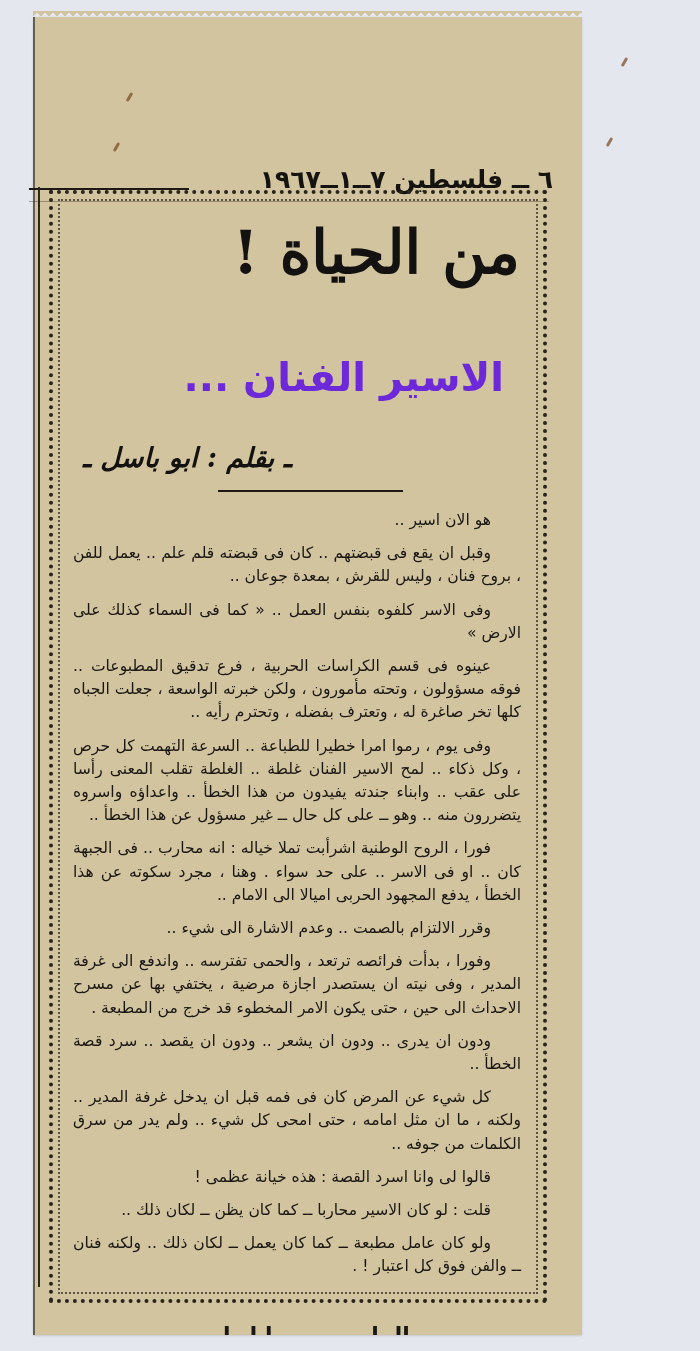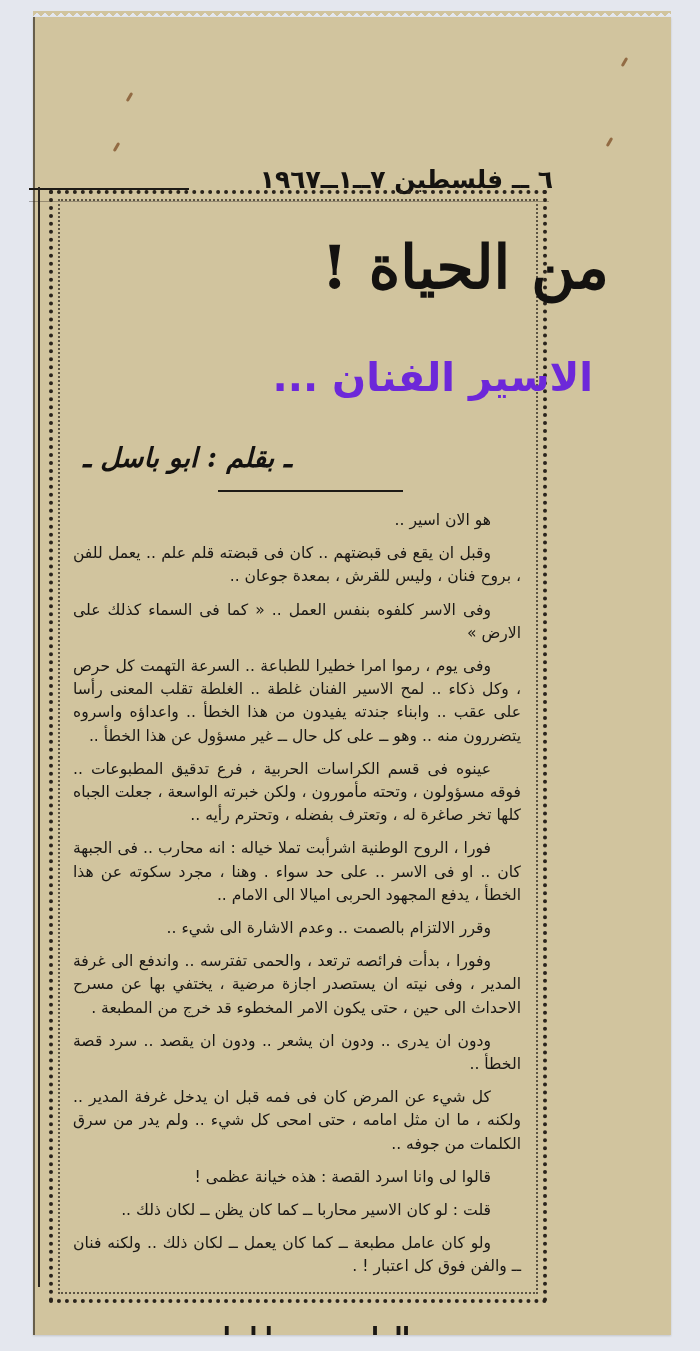--- a/index.html
+++ b/index.html
@@ -5,21 +5,21 @@
     html, body { margin: 0; padding: 0; }
     body {
       width: 700px; height: 1351px; overflow: hidden;
       background: #e4e7ee;
       position: relative;
       font-family: "DejaVu Sans", sans-serif;
     }
     .clipping {
       position: absolute;
       left: 33px; top: 17px;
-      width: 638px; height: 1318px;
+      width: 549px; height: 1318px;
       background: #d2c59f;
       background-image:
         radial-gradient(ellipse at 22% 2%, rgba(130,90,40,0.45) 0, rgba(130,90,40,0) 30px),
         radial-gradient(ellipse at 40% 88%, rgba(150,110,50,0.18) 0, rgba(150,110,50,0) 60px),
         linear-gradient(180deg, #d6ca a4 0%, #cfc39e 100%);
       background-color: #d1c49e;
       box-shadow: 0 1px 2px rgba(0,0,0,0.15);
     }
     .zigzag {
       position: absolute; left: 0; top: -6px; width: 100%; height: 7px;
@@ -65,21 +65,20 @@
       border: 2px dotted rgba(42,36,28,0.7);
     }
     .headline {
       position: absolute; right: 62px; top: 205px;
       direction: rtl;
       font-family: "DejaVu Serif", serif;
       font-weight: bold;
       font-size: 60px;
       color: #141210;
       line-height: 1;
-      margin-top: 15px;
     }
     .subhead {
       position: absolute; right: 78px; top: 340px;
       direction: rtl;
       font-family: "DejaVu Sans", sans-serif;
       font-weight: bold;
       font-size: 40px;
       color: #6d28d9;
       line-height: 1;
     }
@@ -145,22 +144,22 @@
 
   <div class="headline">من الحياة !</div>
   <div class="subhead">الاسير الفنان ...</div>
   <div class="byline">ـ بقلم : ابو باسل ـ</div>
   <div class="byline-rule"></div>
 
   <div class="body-text">
     <p>هو الان اسير ..</p>
     <p>وقبل ان يقع فى قبضتهم .. كان فى قبضته قلم علم .. يعمل للفن ، بروح فنان ، وليس للقرش ، بمعدة جوعان ..</p>
     <p>وفى الاسر كلفوه بنفس العمل .. « كما فى السماء كذلك على الارض »</p>
+    <p>عينوه فى قسم الكراسات الحربية ، فرع تدقيق المطبوعات .. فوقه مسؤولون ، وتحته مأمورون ، ولكن خبرته الواسعة ، جعلت الجباه كلها تخر صاغرة له ، وتعترف بفضله ، وتحترم رأيه ..</p>
     <p>وفى يوم ، رموا امرا خطيرا للطباعة .. السرعة التهمت كل حرص ، وكل ذكاء .. لمح الاسير الفنان غلطة .. الغلطة تقلب المعنى رأسا على عقب .. وابناء جندته يفيدون من هذا الخطأ .. واعداؤه واسروه يتضررون منه .. وهو ــ على كل حال ــ غير مسؤول عن هذا الخطأ ..</p>
-    <p>عينوه فى قسم الكراسات الحربية ، فرع تدقيق المطبوعات .. فوقه مسؤولون ، وتحته مأمورون ، ولكن خبرته الواسعة ، جعلت الجباه كلها تخر صاغرة له ، وتعترف بفضله ، وتحترم رأيه ..</p>
     <p>فورا ، الروح الوطنية اشرأبت تملا خياله : انه محارب .. فى الجبهة كان .. او فى الاسر .. على حد سواء . وهنا ، مجرد سكوته عن هذا الخطأ ، يدفع المجهود الحربى اميالا الى الامام ..</p>
     <p>وقرر الالتزام بالصمت .. وعدم الاشارة الى شيء ..</p>
     <p>وفورا ، بدأت فرائصه ترتعد ، والحمى تفترسه .. واندفع الى غرفة المدير ، وفى نيته ان يستصدر اجازة مرضية ، يختفي بها عن مسرح الاحداث الى حين ، حتى يكون الامر المخطوء قد خرج من المطبعة .</p>
     <p>ودون ان يدرى .. ودون ان يشعر .. ودون ان يقصد .. سرد قصة الخطأ ..</p>
     <p>كل شيء عن المرض كان فى فمه قبل ان يدخل غرفة المدير .. ولكنه ، ما ان مثل امامه ، حتى امحى كل شيء .. ولم يدر من سرق الكلمات من جوفه ..</p>
     <p>قالوا لى وانا اسرد القصة : هذه خيانة عظمى !</p>
     <p>قلت : لو كان الاسير محاربا ــ كما كان يظن ــ لكان ذلك ..</p>
     <p>ولو كان عامل مطبعة ــ كما كان يعمل ــ لكان ذلك .. ولكنه فنان ــ والفن فوق كل اعتبار ! .</p>
   </div>
 

